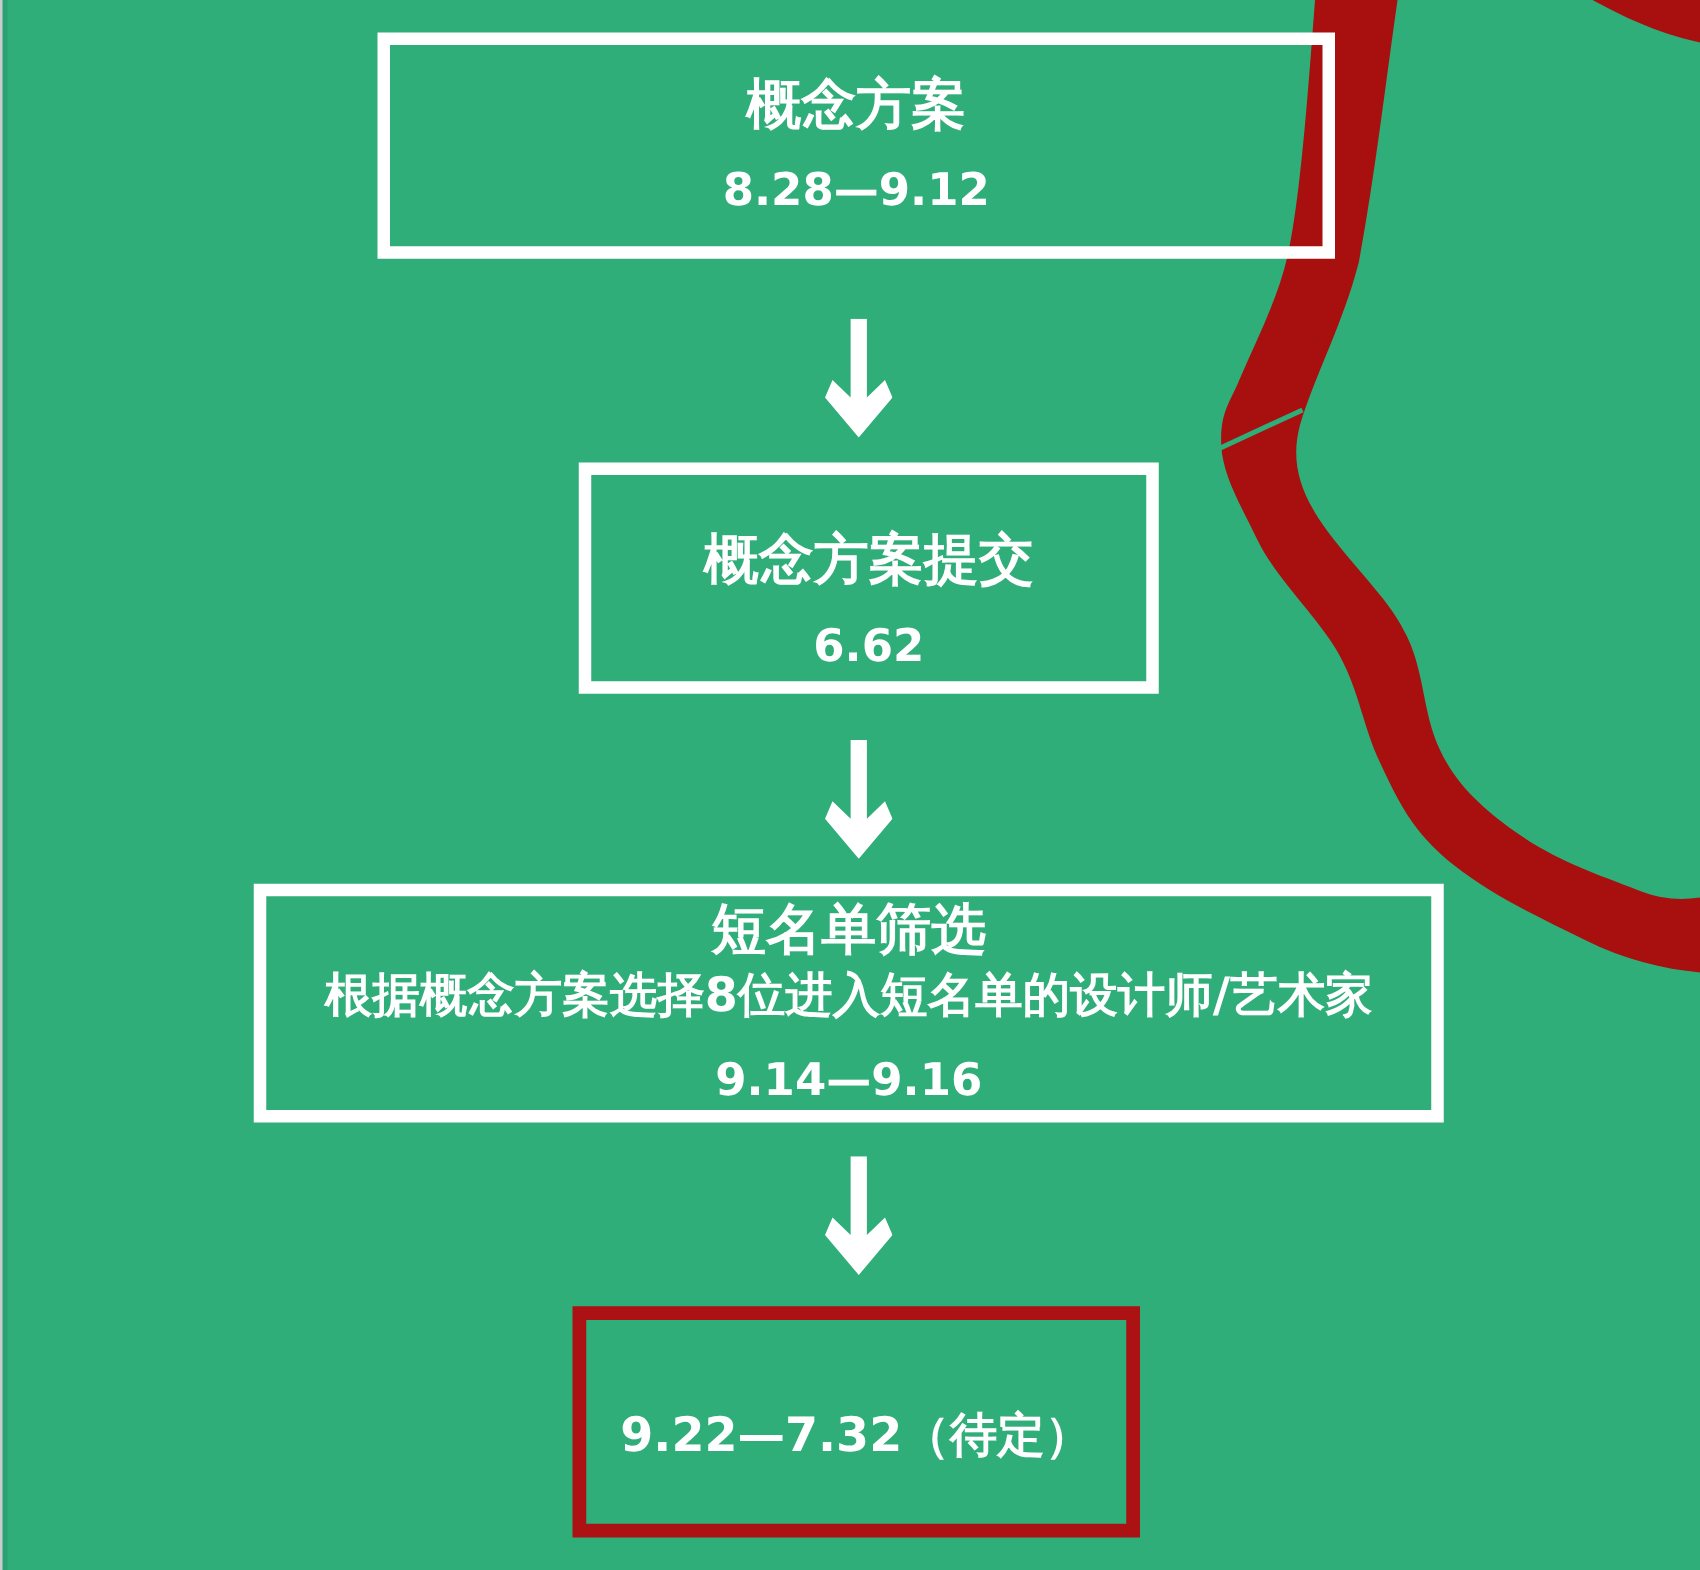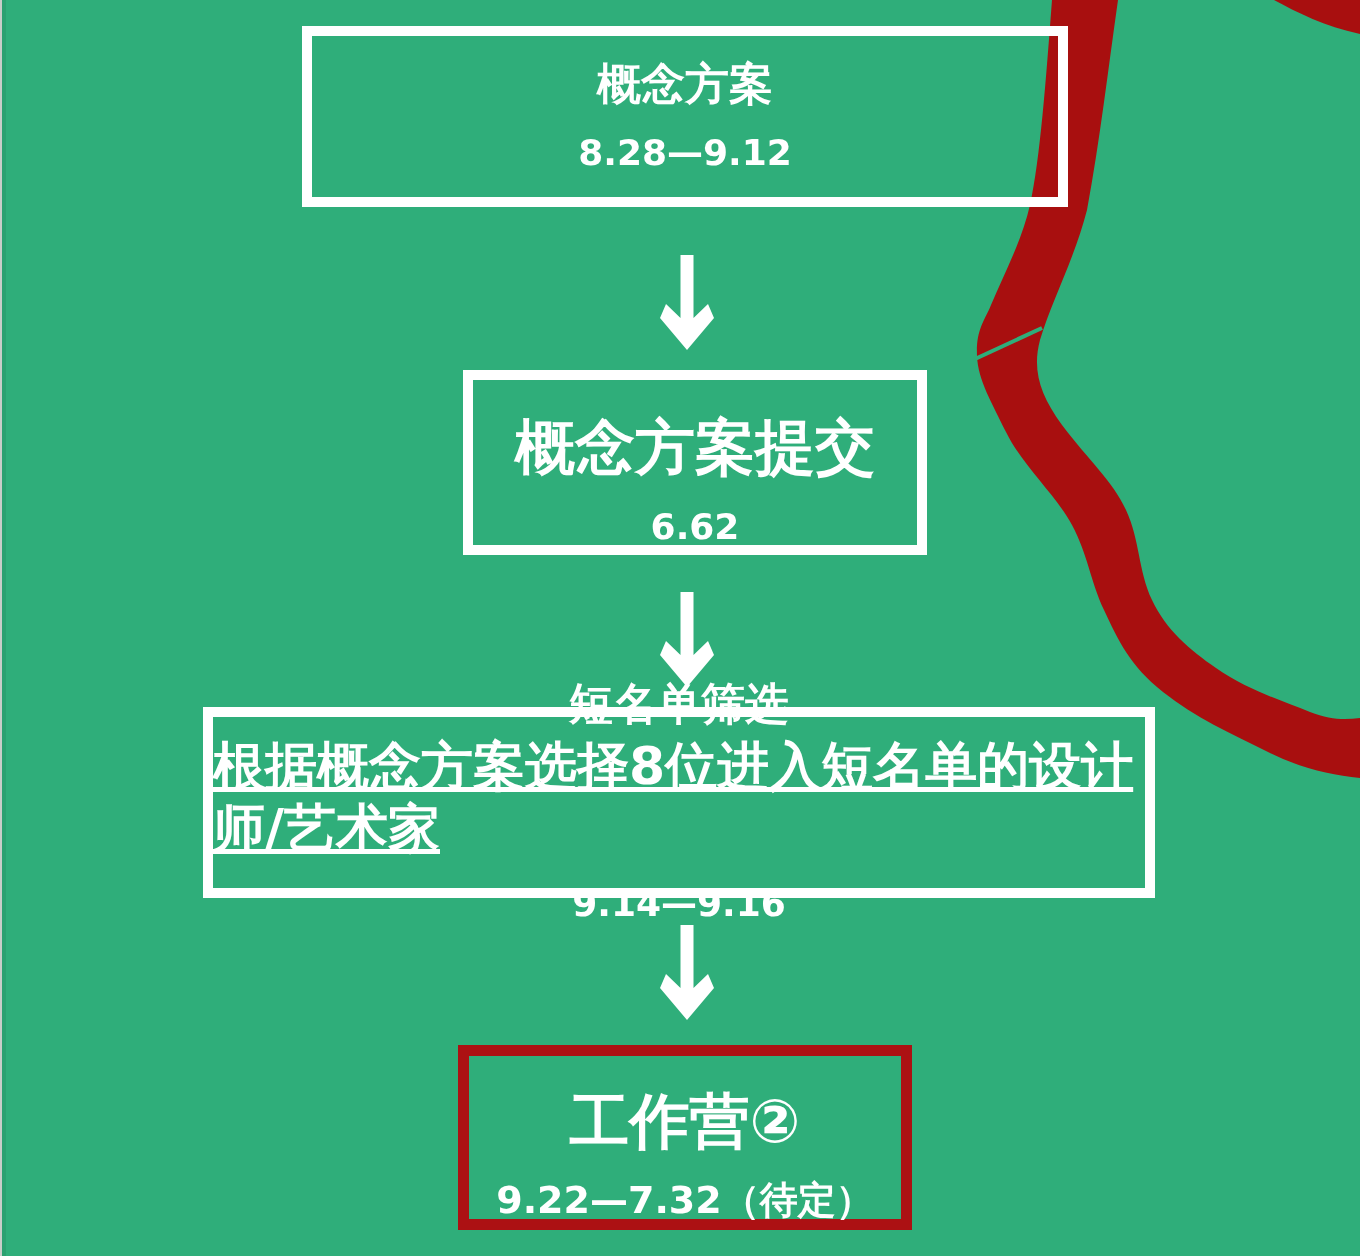--- a/index.html
+++ b/index.html
@@ -26,34 +26,34 @@
     width: 4px; background: rgba(0,0,0,0.07); z-index: 5;
   }
   .flow-box {
     position: absolute;
     box-sizing: border-box;
     border: 10px solid #FFFFFF;
     display: flex;
     flex-direction: column;
     align-items: center;
     justify-content: center;
-    text-align: left;
+    text-align: right;
     color: #FFFFFF;
     font-weight: bold;
     z-index: 3;
     line-height: 1.2;
   }
   .box-1 { left: 302px; top: 26px;  width: 766px; height: 181px; }
   .box-2 { left: 463px; top: 370px; width: 464px; height: 185px; }
   .box-3 { left: 203px; top: 707px; width: 952px; height: 191px; }
   .box-4 { left: 458px; top: 1045px; width: 454px; height: 185px; border: 11px solid #AC1113; }
   .box-title { font-size: 44px; line-height: 1.12; }
-  .box-2 .box-title, .box-4 .box-title { font-size: 60px; margin-top: 37px; }
+  .box-2 .box-title, .box-4 .box-title { font-size: 44px; margin-top: 37px; }
   .box-desc  { font-size: 36px; margin-top: 6px; }
-  .box-3 .box-desc { font-size: 52px; text-decoration: underline; }
+  .box-3 .box-desc { font-size: 38px; }
   .box-date  { font-size: 36px; margin-top: 23px; }
   .box-4 .box-date { font-size: 38px; }
   .flow-arrow {
     position: absolute;
     left: 660px;
     width: 54px; height: 95px;
     z-index: 2;
   }
   .arrow-1 { top: 255px; }
   .arrow-2 { top: 592px; }
@@ -117,17 +117,16 @@
     <div class="box-title">短名单筛选</div>
     <div class="box-desc">根据概念方案选择8位进入短名单的设计师/艺术家</div>
     <div class="box-date">9.14—9.16</div>
   </div>
 
   <svg class="flow-arrow arrow-3" viewBox="0 0 54 95" aria-hidden="true">
     <polygon fill="#FFFFFF" points="20.5,0 33.5,0 33.5,63 48,49 54,63 27,95 0,63 6,49 20.5,63"></polygon>
   </svg>
 
   <div class="flow-box box-4">
-    <div class="box-title">工作营②</div>
     <div class="box-date">9.22—7.32（待定）</div>
   </div>
 
 </div>
 
 </body></html>

